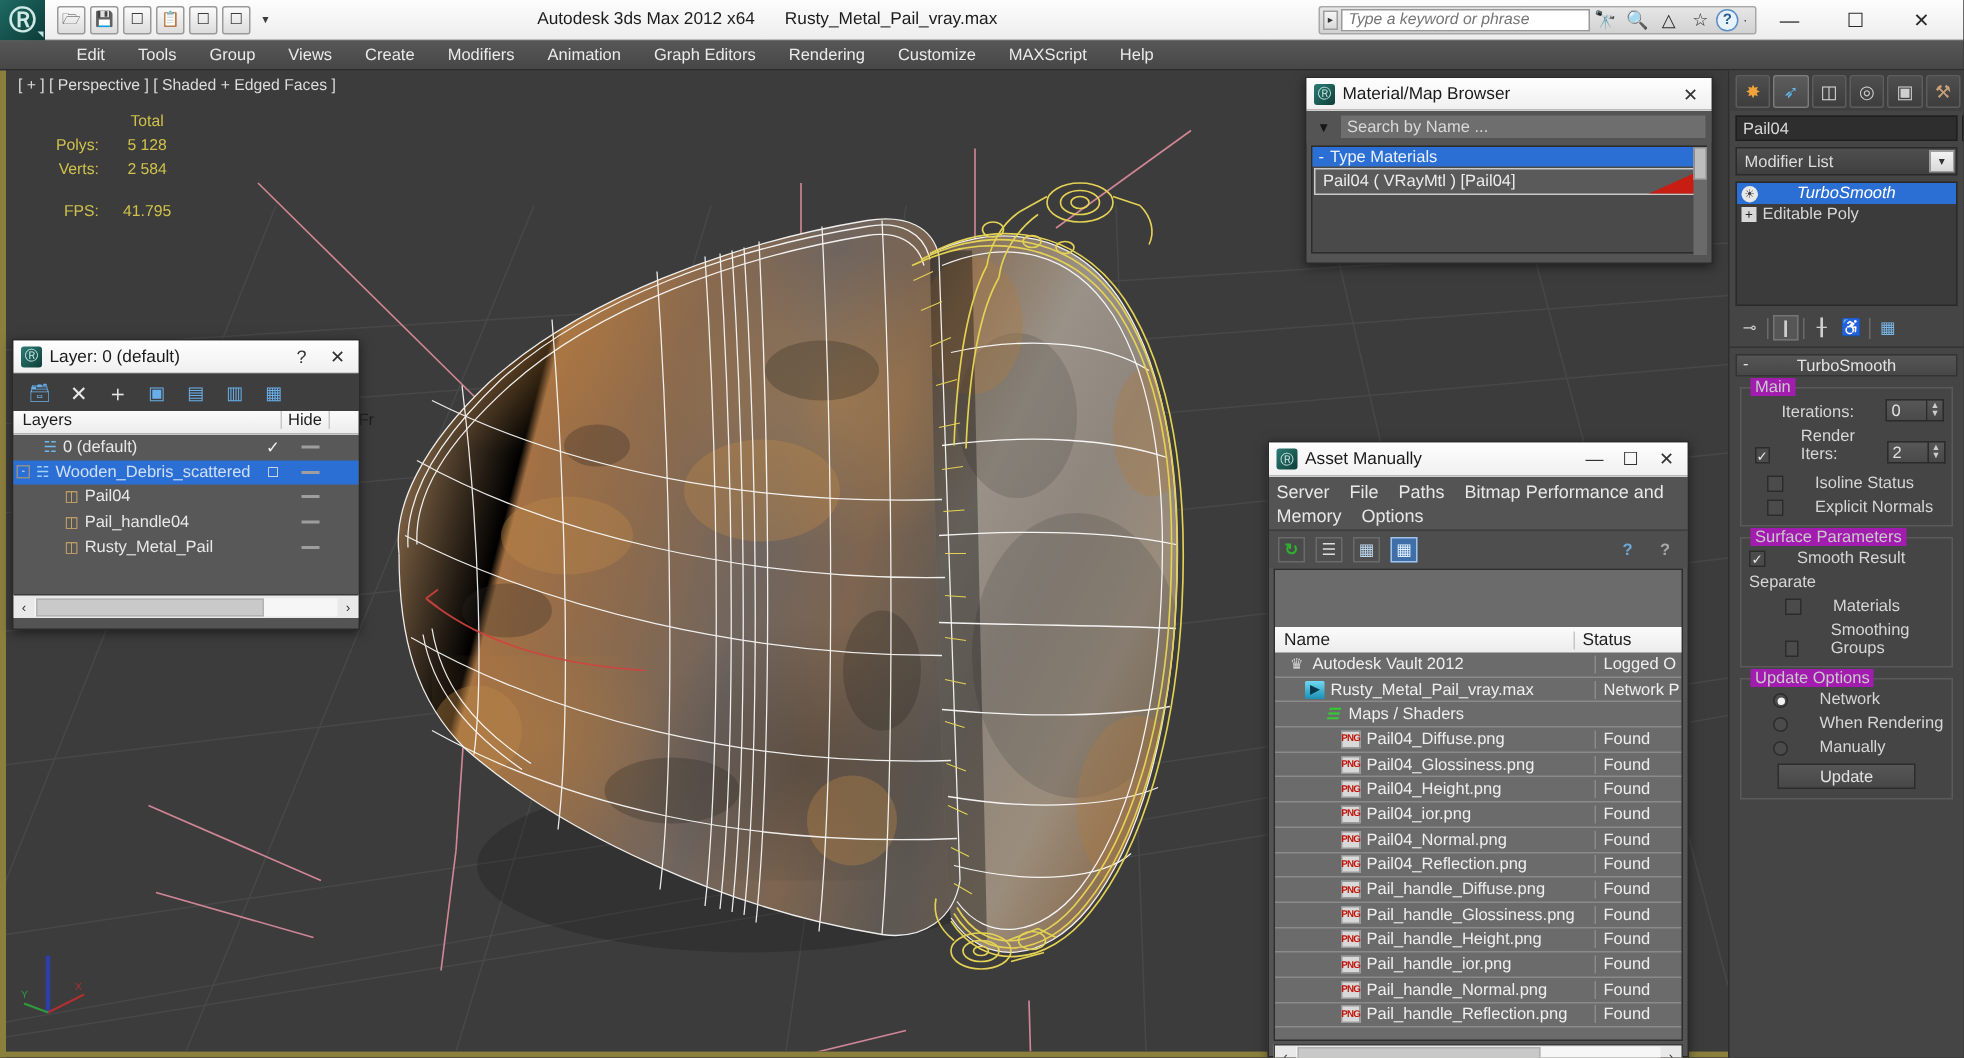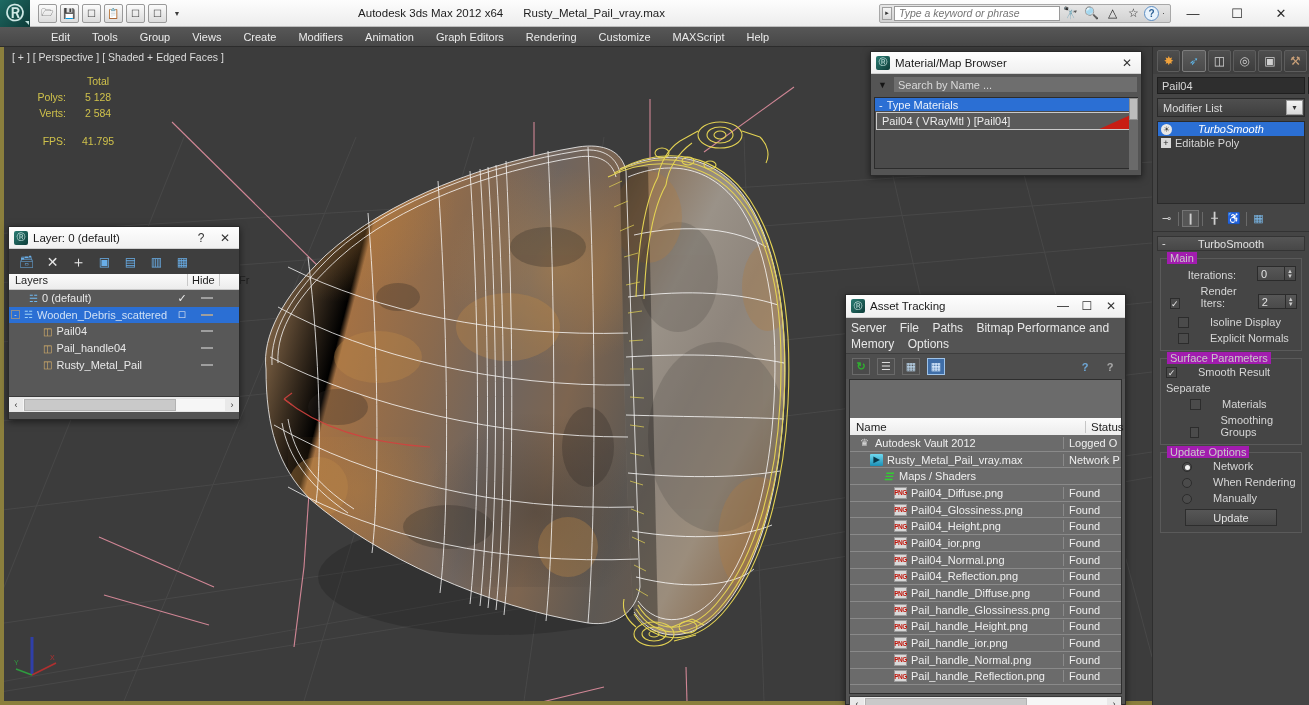--- a/index.html
+++ b/index.html
@@ -234,21 +234,21 @@
     border-top:1px solid #3d3d3d;}
   #attools .t{width:18px;height:17px;display:flex;align-items:center;justify-content:center;
     font-size:11px;color:#ddd;border:1px solid transparent;}
   #attools .t.box{background:#4f4f4f;border:1px solid #6a6a6a;}
   #attools .t.sel{background:#3f6ea8;border:1px solid #9fc3e8;}
   #attools .spacer{flex:1 1 auto;}
   #atgrid{ margin:0 3px; border:1px solid #2e2e2e; background:#6b6b6b;}
   #atgrid .hdr{display:flex;height:17px;background:linear-gradient(#fbfbfb,#ececec);
     color:#1d1d1d;font-size:11.5px;align-items:center;margin-top:38px;}
   #atgrid .hdr .hn{flex:1 1 auto;padding-left:6px;}
-  #atgrid .hdr .hs{width:36px;border-left:1px solid #c6c6c6;padding-left:5px;}
+  #atgrid .hdr .hs{width:72px;border-left:1px solid #c6c6c6;padding-left:5px;}
   #atgrid .body{height:258px;overflow:hidden;}
   #atgrid .r{display:flex;height:16.7px;align-items:center;font-size:11px;color:#efefef;
     border-bottom:1px solid #8a8a8a;}
   #atgrid .r .n{flex:1 1 auto;display:flex;align-items:center;gap:4px;overflow:hidden;white-space:nowrap;}
   #atgrid .r .s{width:58px;border-left:1px solid #8a8a8a;padding-left:5px;overflow:hidden;white-space:nowrap;}
   .ic{width:13px;height:12px;display:flex;align-items:center;justify-content:center;font-size:8px;
     flex:0 0 auto;}
   .ic.vault{color:#d6d6d6;font-size:10px;}
   .ic.max{background:linear-gradient(#6fd9f0,#1b8fb5);color:#08384a;font-weight:bold;font-size:8px;
     border-radius:1px;}
@@ -714,21 +714,21 @@
     </div>
     <div id="mmbscroll">
         <div class="th"></div>
       </div>
   </div>
 </div>
 
 <div class="dlg" id="at">
   <div class="bar">
     <div class="ico">Ⓡ</div>
-    <div class="ttl">Asset Tracking</div>
+    <div class="ttl">Asset Manually</div>
     <div class="wb">—</div>
     <div class="wb">☐</div>
     <div class="wb">✕</div>
   </div>
   <div id="atmenu">
     <span>Server</span>
     <span>File</span>
     <span>Paths</span>
     <span>Bitmap Performance and Memory</span>
     <span>Options</span>
@@ -923,21 +923,21 @@
       <div class="prow" style="padding-left:4px;">
         <span class="cbx">✓</span>
         <span>Render Iters:</span>
         <span class="spin">
           <input value="2" style="">
           <span class="arrows">▲<br>▼</span>
         </span>
       </div>
       <div class="prow" style="padding-left:12px;margin-top:7px;">
         <span class="cbx"></span>
-        <span>Isoline Display</span>
+        <span>Isoline Status</span>
       </div>
       <div class="prow" style="padding-left:12px;margin-bottom:0;">
         <span class="cbx"></span>
         <span>Explicit Normals</span>
       </div>
     </div>
 
     <div class="grp">
       <span class="gl">Surface Parameters</span>
       <div class="prow">

